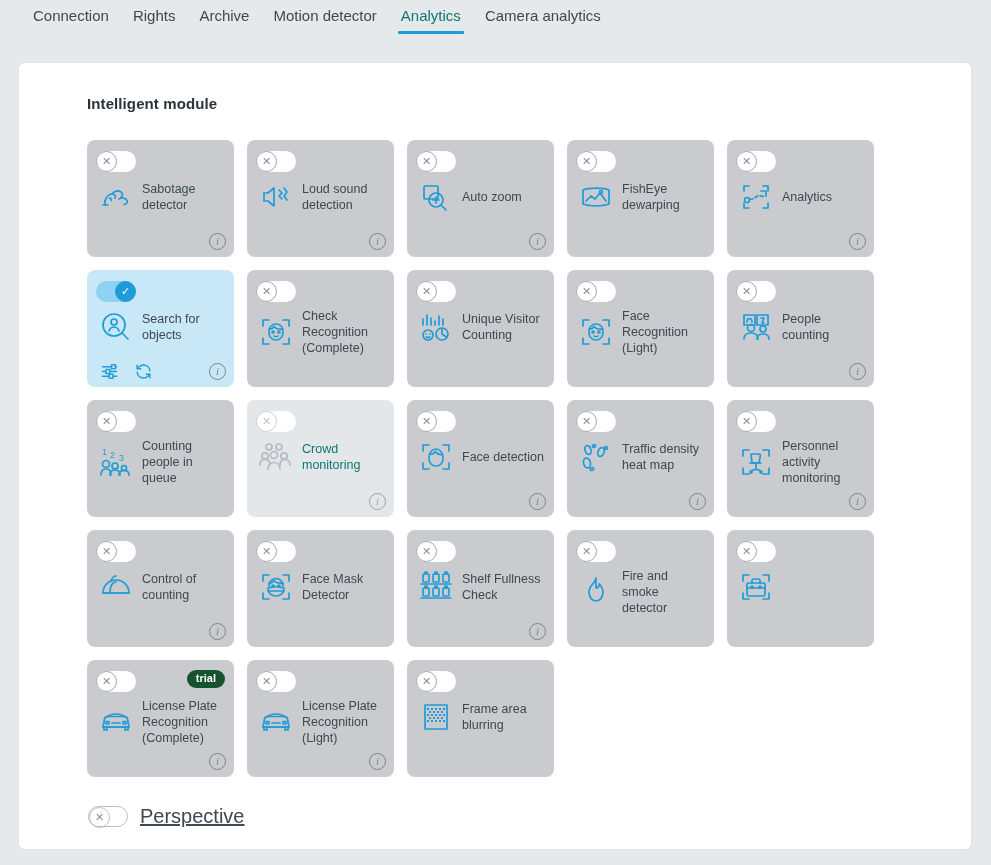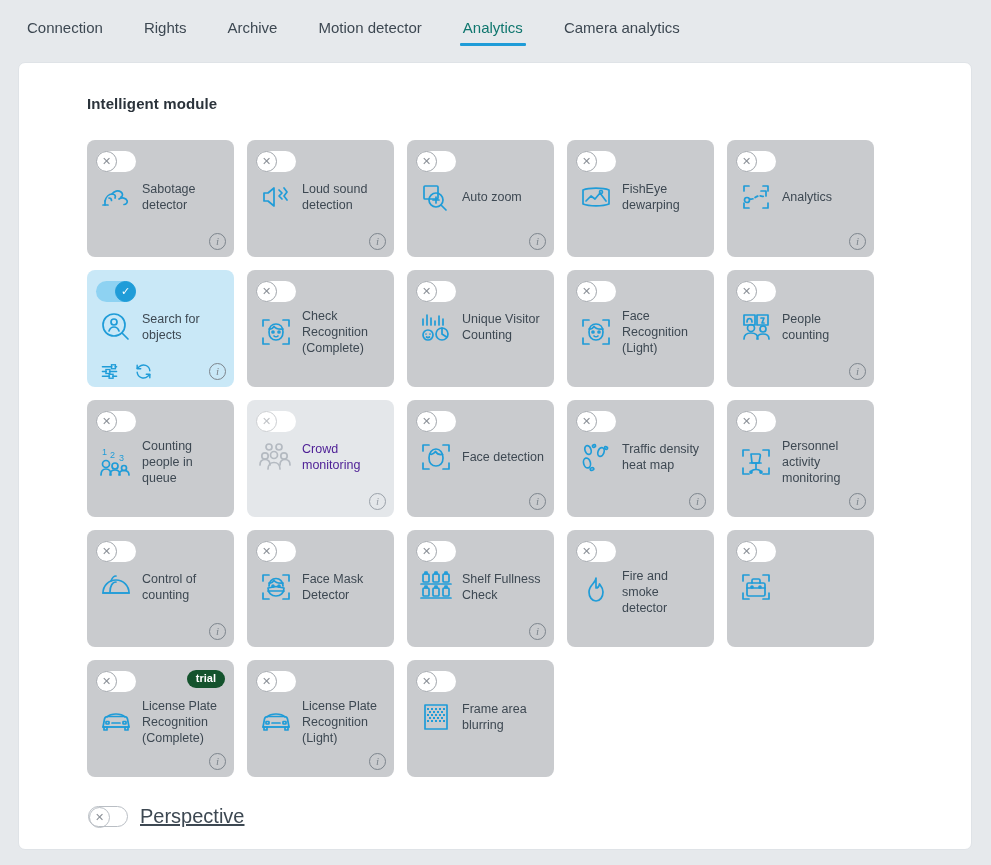--- a/index.html
+++ b/index.html
@@ -8,23 +8,23 @@
     width: 991px; height: 865px;
     background: #e6e9ec;
     font-family: "Liberation Sans", sans-serif;
     color: #3d4852;
     overflow: hidden;
   }
 
   
   .tabbar {
     display: flex;
-    align-items: flex-end;
-    gap: 17px;
-    padding: 0 15px;
+    align-items: flex-start;
+    gap: 0px;
+    padding: 0 21px;
     height: 50px;
   }
   .tab {
     position: relative;
     padding: 6px 12px 12px 12px;
     font-size: 15px;
     color: #3d4852;
     cursor: pointer;
     white-space: nowrap;
     line-height: 20px;
@@ -136,21 +136,21 @@
     color: #1f9cd8;
   }
   .card-icon svg { display: block; }
   .card-label {
     font-size: 12.5px;
     line-height: 16px;
     color: #3d4852;
     word-break: break-word;
   }
   .card.disabled .card-icon { color: #b4bac1; }
-  .card.disabled .card-label { color: #4c1d95; }
+  .card.disabled .card-label { color: #0f766e; }
 
   
   .info {
     position: absolute;
     right: 8px; bottom: 7px;
     width: 17px; height: 17px;
     border-radius: 50%;
     border: 1.3px solid #7c848c;
     color: #7c848c;
     font-size: 11px;

